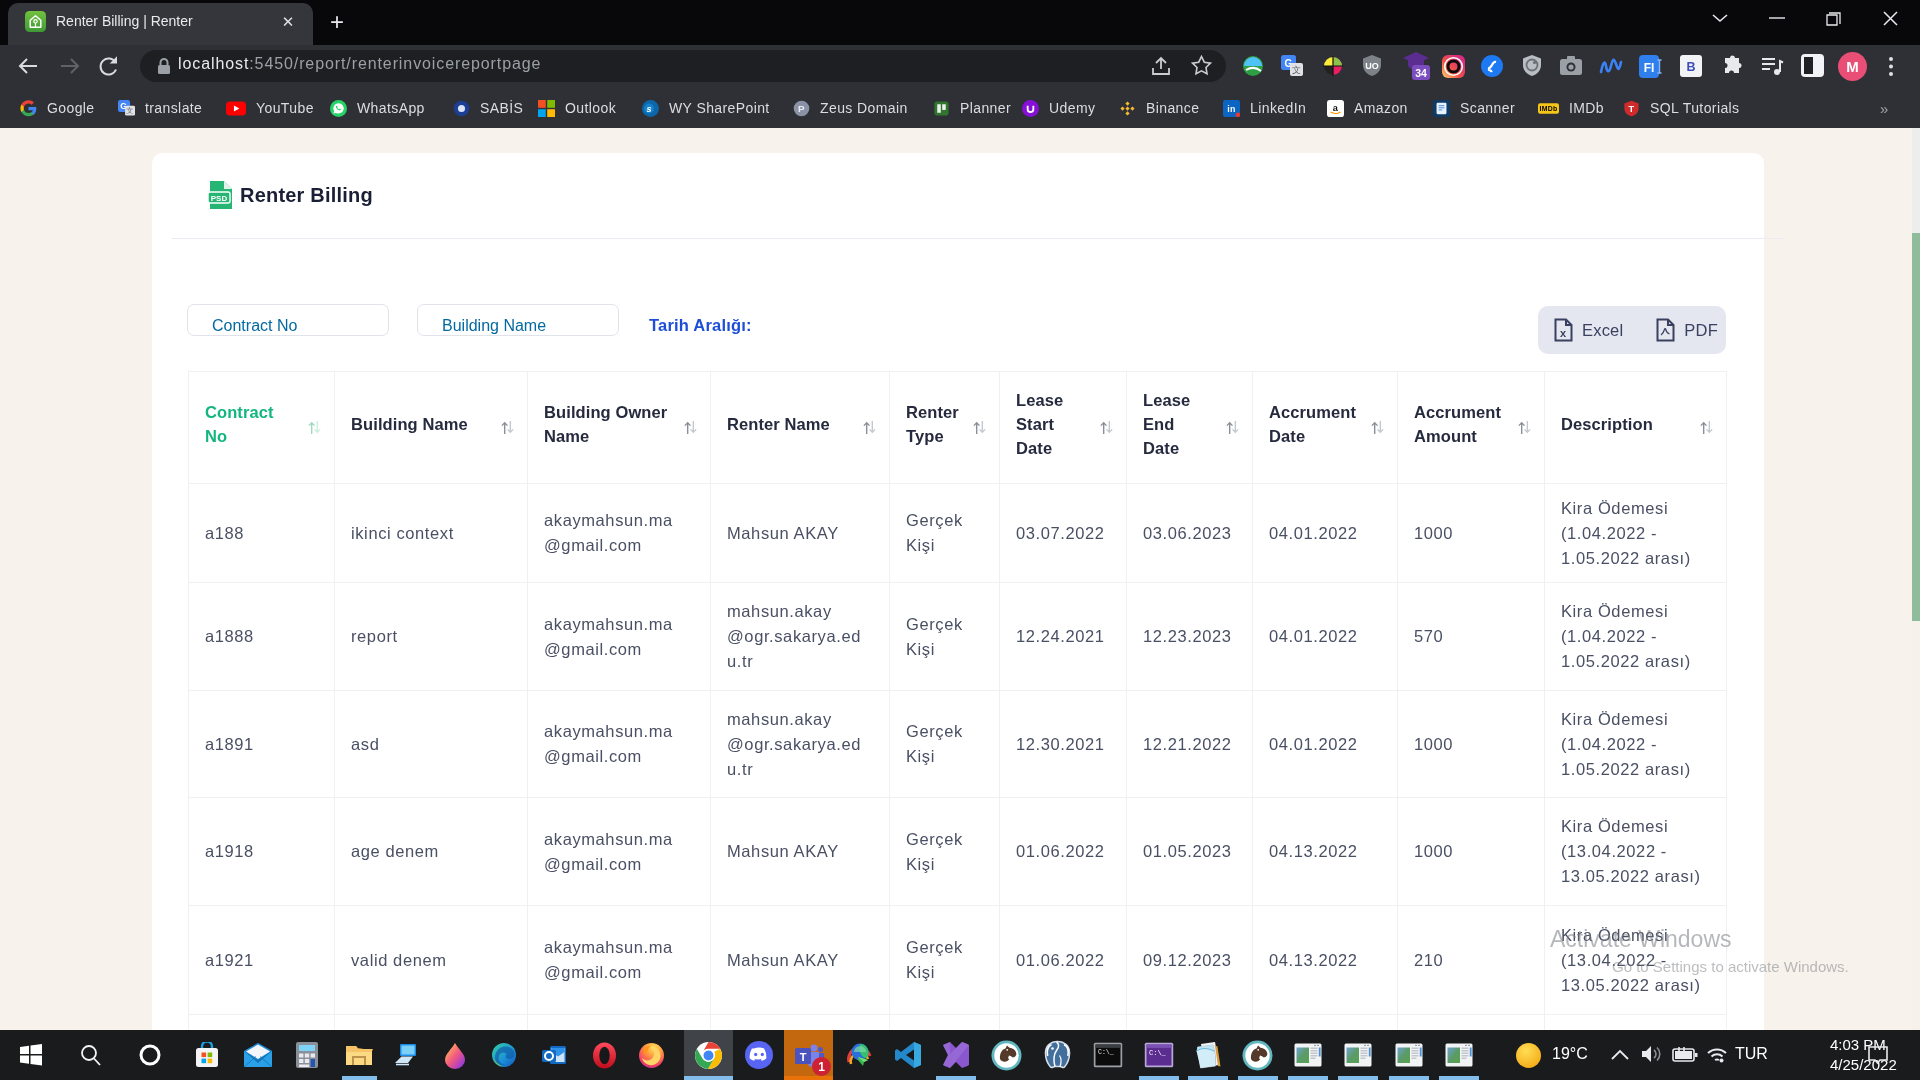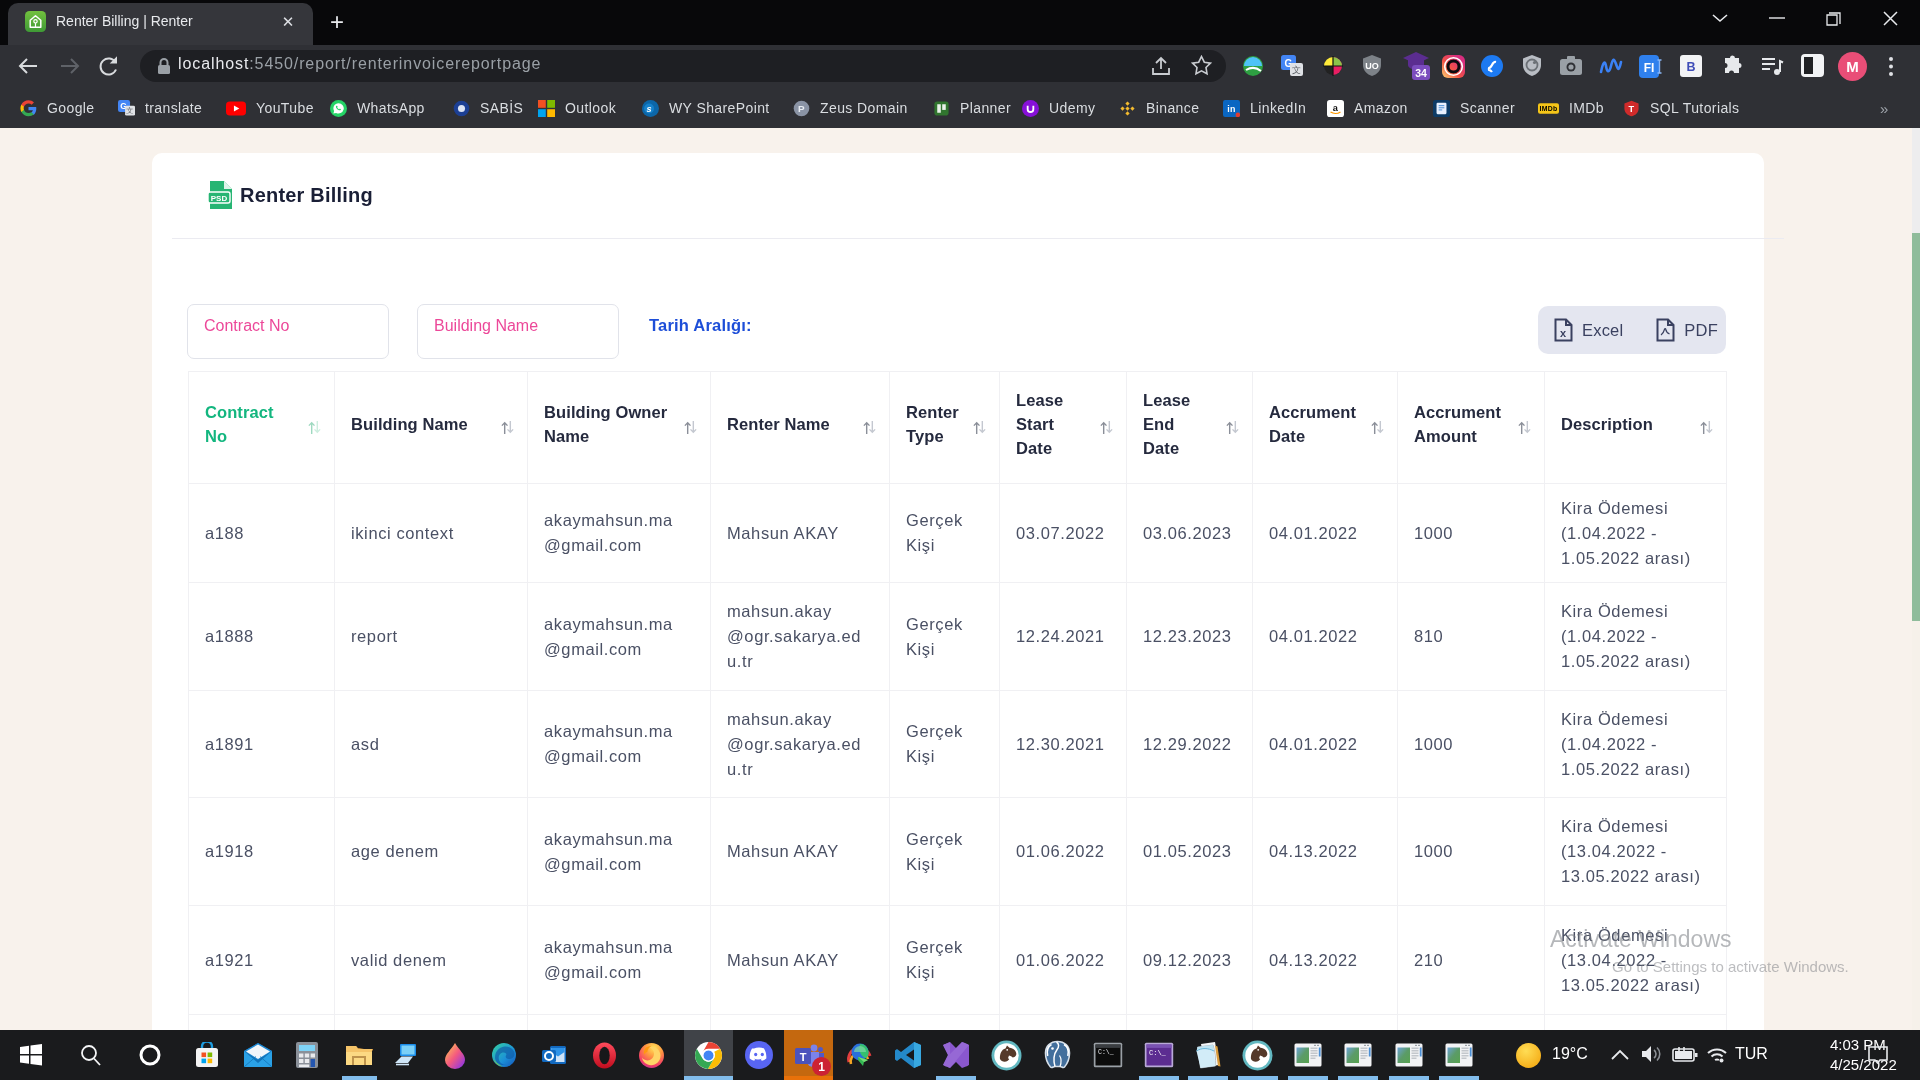--- a/index.html
+++ b/index.html
@@ -21,21 +21,21 @@
 
 #bookbar { left:0; top:88px; width:1920px; height:40px; background:#2f3035; }
 .bk { position:absolute; top:0; height:40px; display:flex; align-items:center; gap:10px; color:#dadde1; font-size:14px; letter-spacing:0.4px; }
 .bkic { width:17px; height:17px; display:inline-block; flex:0 0 auto; position:relative; }
 
 
 #page { left:0; top:128px; width:1920px; height:952px; background:#f8f2ec; }
 #card { position:absolute; left:152px; top:25px; width:1612px; height:930px; background:#ffffff; border-radius:10px 10px 0 0; }
 #cardhead { position:absolute; left:0; top:0; width:100%; height:86px; border-bottom:1px solid #ebebf1;margin-left:20px; }
 #cardtitle { position:absolute; left:68px; top:31px; font-size:20px; font-weight:bold; color:#1a1f36; letter-spacing:0.2px; }
-.input { position:absolute; top:151px; height:55px; border:1px solid #e1e3ea; border-radius:7px; background:#fff; font-size:16px; color:#ec4899; line-height:41px; padding-left:16px; }
+.input { position:absolute; top:151px; height:32px; border:1px solid #e1e3ea; border-radius:7px; background:#fff; font-size:16px; color:#0369a1; line-height:41px; padding-left:24px; }
 #filterlabel { position:absolute; left:497px; top:163px; font-size:16.5px; color:#1d4ed8; font-weight:bold; letter-spacing:0.2px;}
 #datebox { position:absolute; left:622px; top:150px; width:306px; height:45px; border:1px solid #e1e3ea; border-radius:7px; font-size:16.5px; color:#2a2f45; line-height:43px; padding-left:19px; letter-spacing:0.2px; }
 #exportgrp { position:absolute; left:1386px; top:153px; width:188px; height:48px; background:#e4e6f0; border-radius:10px; display:flex; align-items:center; }
 
 
 #tbl { position:absolute; left:36px; top:218px; width:1538px; border-collapse:collapse; table-layout:fixed; }
 #tbl th, #tbl td { border:1px solid #f0f0f3; vertical-align:middle; padding-left:16px; padding-right:8px; text-align:left; }
 #tbl th { font-size:16.5px; color:#252a3e; font-weight:bold; letter-spacing:0.1px; position:relative; }
 #tbl td { font-size:16.5px; color:#4a5064; letter-spacing:0.6px; line-height:25px; }
 #tbl th .h { line-height:24px; display:inline-block; vertical-align:middle; max-width:calc(100% - 26px); transform:translateY(-4px); }
@@ -368,31 +368,31 @@
       </tr>
       <tr style="height:108px">
         <td>a1888</td>
             <td>report</td>
             <td>akaymahsun.ma<br>@gmail.com</td>
             <td>mahsun.akay<br>@ogr.sakarya.ed<br>u.tr</td>
             <td>Gerçek<br>Kişi</td>
             <td>12.24.2021</td>
             <td>12.23.2023</td>
             <td>04.01.2022</td>
-            <td>810</td>
+            <td>570</td>
             <td>Kira Ödemesi<br>(1.04.2022 -<br>1.05.2022 arası)</td>
       </tr>
       <tr style="height:107px">
         <td>a1891</td>
             <td>asd</td>
             <td>akaymahsun.ma<br>@gmail.com</td>
             <td>mahsun.akay<br>@ogr.sakarya.ed<br>u.tr</td>
             <td>Gerçek<br>Kişi</td>
             <td>12.30.2021</td>
-            <td>12.29.2022</td>
+            <td>12.21.2022</td>
             <td>04.01.2022</td>
             <td>1000</td>
             <td>Kira Ödemesi<br>(1.04.2022 -<br>1.05.2022 arası)</td>
       </tr>
       <tr style="height:108px">
         <td>a1918</td>
             <td>age denem</td>
             <td>akaymahsun.ma<br>@gmail.com</td>
             <td>Mahsun AKAY</td>
             <td>Gerçek<br>Kişi</td>

